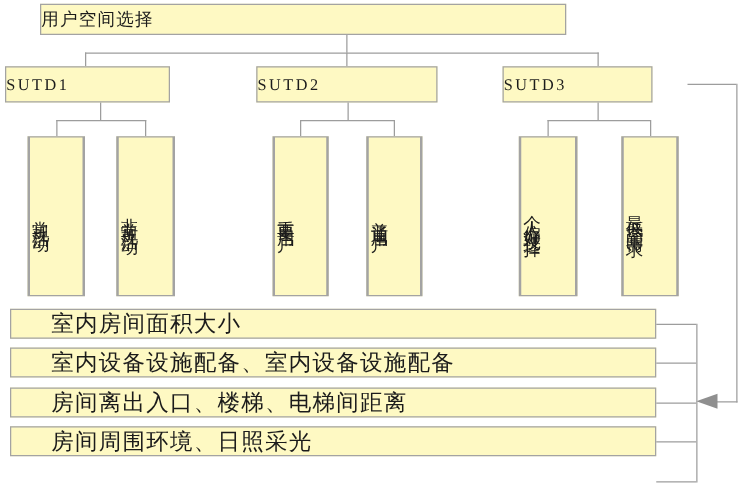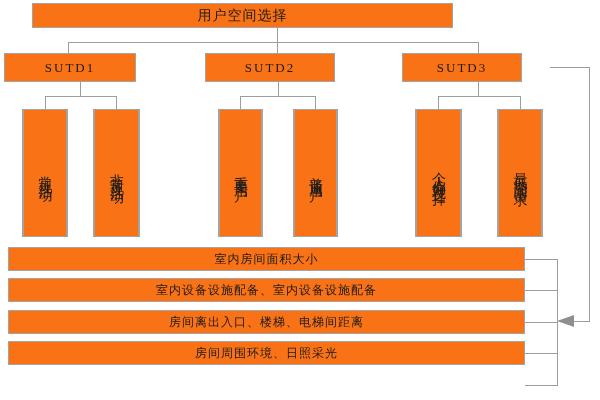--- a/index.html
+++ b/index.html
@@ -1,40 +1,40 @@
 <!DOCTYPE html>
 <html><head>
 <meta charset="utf-8">
 <style>
   html,body{margin:0;padding:0;background:#ffffff;}
   #canvas{
     position:relative;width:600px;height:400px;background:#ffffff;overflow:hidden;
     font-family:"Liberation Serif","DejaVu Serif",serif;color:#1b1b1b;
   }
   .box{
-    position:absolute;box-sizing:border-box;border:1px solid #a3a3a3;background:#f97316;
-    display:flex;align-items:center;justify-content:center;text-align:center;
+    position:absolute;box-sizing:border-box;border:1px solid #a3a3a3;background:#fef9c3;
+    display:flex;align-items:center;text-align:center;
   }
   .root-box{left:32px;top:3px;width:421px;height:25px;font-size:14px;letter-spacing:1px;}
   .sutd-box{top:53px;height:29px;font-size:13px;letter-spacing:2px;}
   .sutd1{left:4px;width:132px;}
-  .sutd2{left:205px;width:130px;}
+  .sutd2{left:205px;width:145px;}
   .sutd3{left:402px;width:120px;}
   .vbox{top:109px;height:128px;border-width:1px 2px;}
   .vbox span{
     writing-mode:vertical-lr;text-orientation:upright;
     font-size:14px;letter-spacing:4px;line-height:1;
   }
   .vb0{left:22px;width:46px;}
   .vb1{left:93px;width:47px;}
   .vb2{left:218px;width:45px;}
   .vb3{left:293px;width:45px;}
   .vb4{left:415px;width:47px;}
   .vb5{left:497px;width:46px;}
-  .row-box{left:8px;width:517px;height:24px;font-size:12px;letter-spacing:1px;}
+  .row-box{left:8px;width:517px;height:24px;font-size:18px;letter-spacing:1px;padding-left:32px;}
   .r0{top:247px;} .r1{top:278px;} .r2{top:310px;} .r3{top:341px;} .r4{top:373px;}
   .ln{position:absolute;background:#9d9d9d;}
   .arrowhead{
     position:absolute;left:557px;top:315px;width:0;height:0;
     border-top:6px solid transparent;border-bottom:6px solid transparent;
     border-right:17px solid #8f8f8f;background:none;
   }
 </style>
 </head>
 <body>

